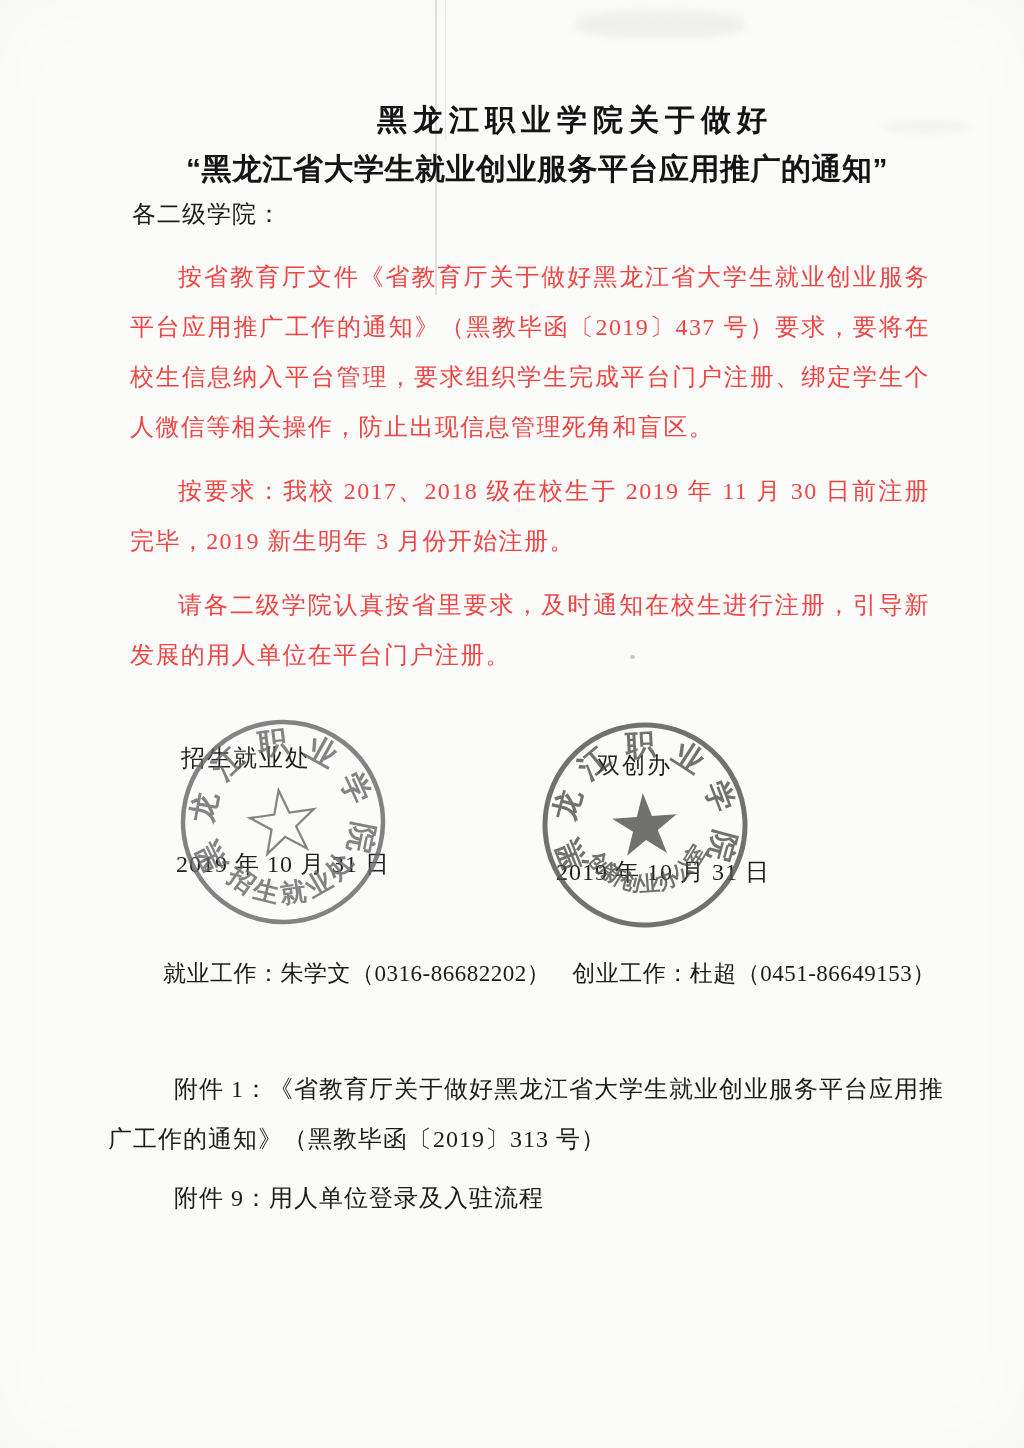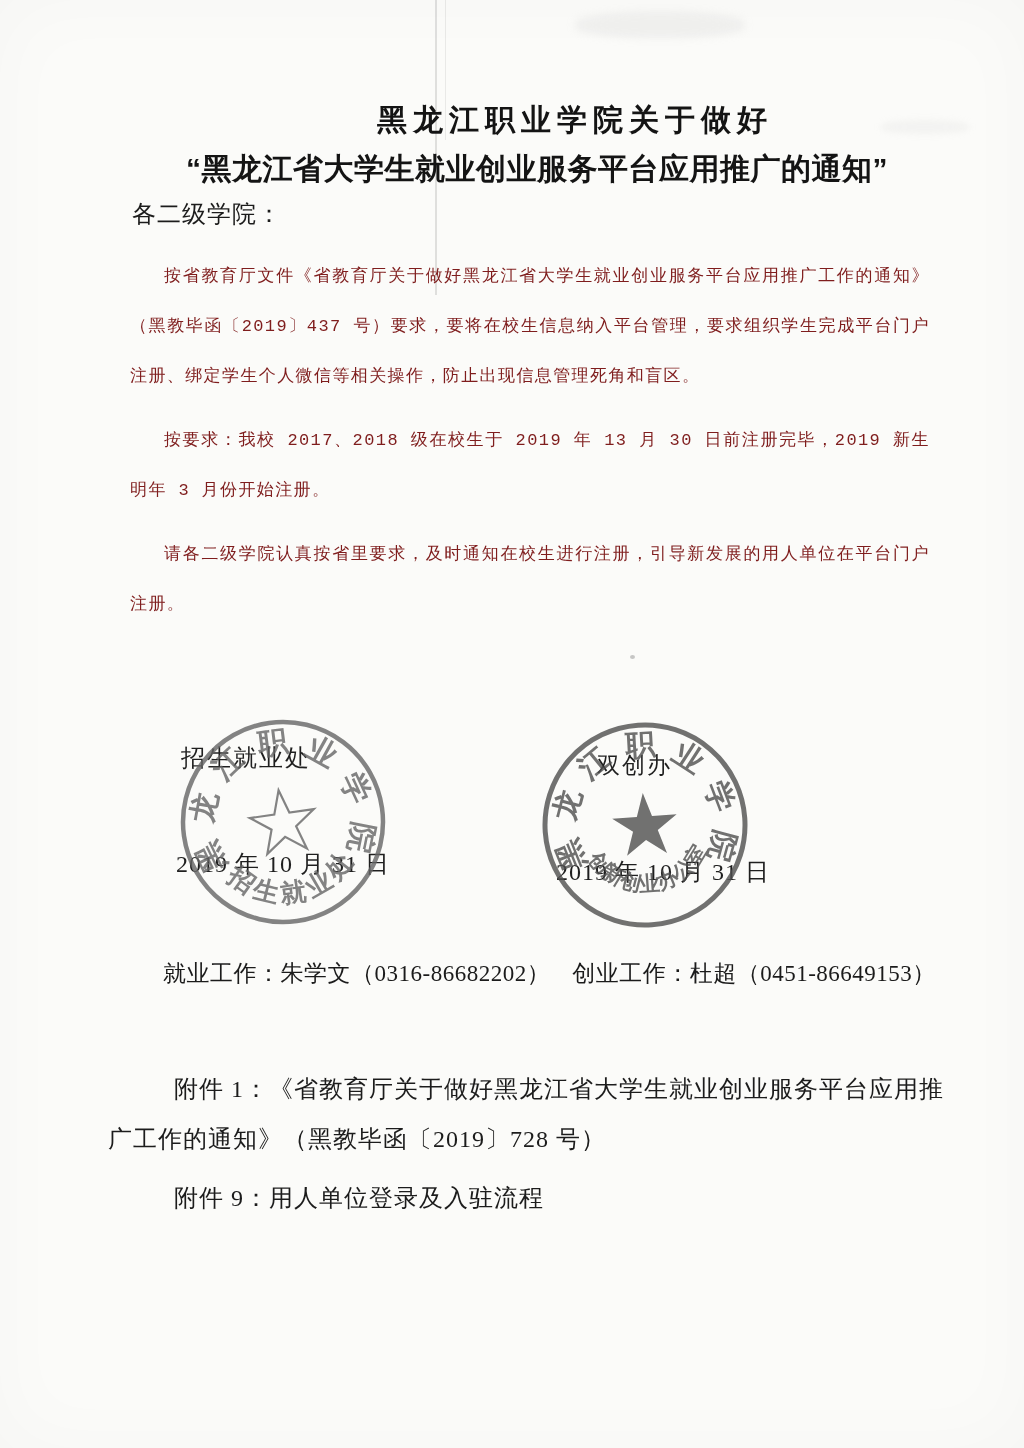--- a/index.html
+++ b/index.html
@@ -31,22 +31,22 @@
     position:absolute;left:186px;top:149px;
     font-family:"Liberation Sans","DejaVu Sans",sans-serif;
     font-weight:700;font-size:30px;letter-spacing:0.5px;color:#141414;white-space:nowrap;
   }
   .salutation{
     position:absolute;left:132px;top:198px;
     font-size:24px;letter-spacing:1px;color:#1c1c1c;
   }
   .bodytext{
     position:absolute;left:130px;top:252px;width:800px;
-    font-size:17px;line-height:50px;letter-spacing:1.4px;
-    text-align:justify;color:#7f1d1d;font-family:Liberation Mono, monospace;
+    font-size:24px;line-height:50px;letter-spacing:1.4px;
+    text-align:justify;color:#ef4444;
   }
   .bodytext p{margin:0 0 14px 0;text-indent:2em;}
 
   .seal{position:absolute;opacity:.8;}
   .seal-left{left:173px;top:712px;}
   .seal-right{left:535px;top:715px;}
   .seal-text{font-family:"Liberation Serif","DejaVu Serif",serif;font-weight:600;}
 
   .overlay{position:absolute;white-space:nowrap;color:#1f1f1f;}
   .dept-left{left:181px;top:742px;font-size:24px;letter-spacing:2px;}
@@ -76,21 +76,21 @@
   <div class="artifact smudge2"></div>
   <div class="artifact dot1"></div>
 
   <div class="title1">黑龙江职业学院关于做好</div>
   <div class="title2">“黑龙江省大学生就业创业服务平台应用推广的通知”</div>
 
   <div class="salutation">各二级学院：</div>
 
   <div class="bodytext">
     <p>按省教育厅文件《省教育厅关于做好黑龙江省大学生就业创业服务平台应用推广工作的通知》（黑教毕函〔2019〕437 号）要求，要将在校生信息纳入平台管理，要求组织学生完成平台门户注册、绑定学生个人微信等相关操作，防止出现信息管理死角和盲区。</p>
-    <p>按要求：我校 2017、2018 级在校生于 2019 年 13 月 30 日前注册完毕，2019 新生明年 3 月份开始注册。</p>
+    <p>按要求：我校 2017、2018 级在校生于 2019 年 11 月 30 日前注册完毕，2019 新生明年 3 月份开始注册。</p>
     <p>请各二级学院认真按省里要求，及时通知在校生进行注册，引导新发展的用人单位在平台门户注册。</p>
   </div>
 
   <div class="overlay dept-left">招生就业处</div>
   <div class="overlay date-left">2019 年 10 月 31 日</div>
   <div class="overlay dept-right">双创办</div>
   <div class="overlay date-right">2019 年 10 月 31 日</div>
 
   <svg class="seal seal-left" width="220" height="220" viewBox="0 0 220 220">
     <defs>
@@ -129,17 +129,17 @@
       <path d="M110 78 L117.6 101.5 L142.3 101.5 L122.4 116 L130 139.5 L110 125 L90 139.5 L97.6 116 L77.7 101.5 L102.4 101.5 Z" stroke="none" fill="#4f4f4f"></path>
     </g>
   </svg>
 
   <div class="contacts">
     <span>就业工作：朱学文（0316-86682202）</span>
     <span>创业工作：杜超（0451-86649153）</span>
   </div>
 
   <div class="attachments">
-    <p class="a1">附件 1：《省教育厅关于做好黑龙江省大学生就业创业服务平台应用推广工作的通知》（黑教毕函〔2019〕728 号）</p>
+    <p class="a1">附件 1：《省教育厅关于做好黑龙江省大学生就业创业服务平台应用推广工作的通知》（黑教毕函〔2019〕313 号）</p>
     <p class="a-item">附件 9：用人单位登录及入驻流程</p>
   </div>
 
 </div>
 
 </body></html>

